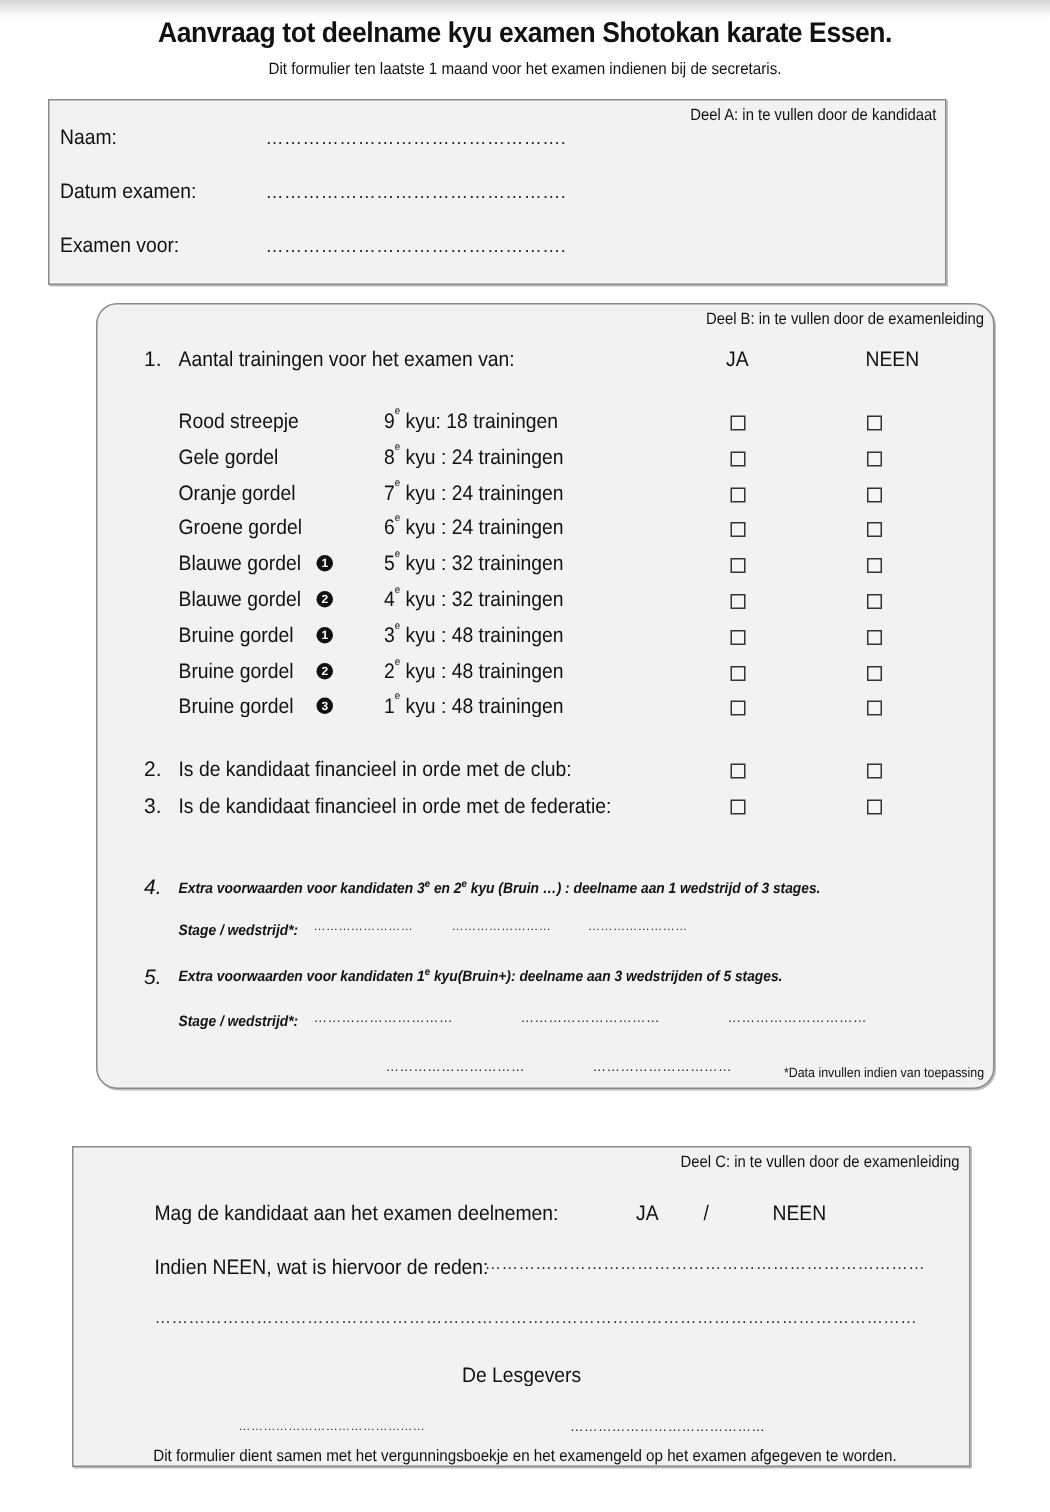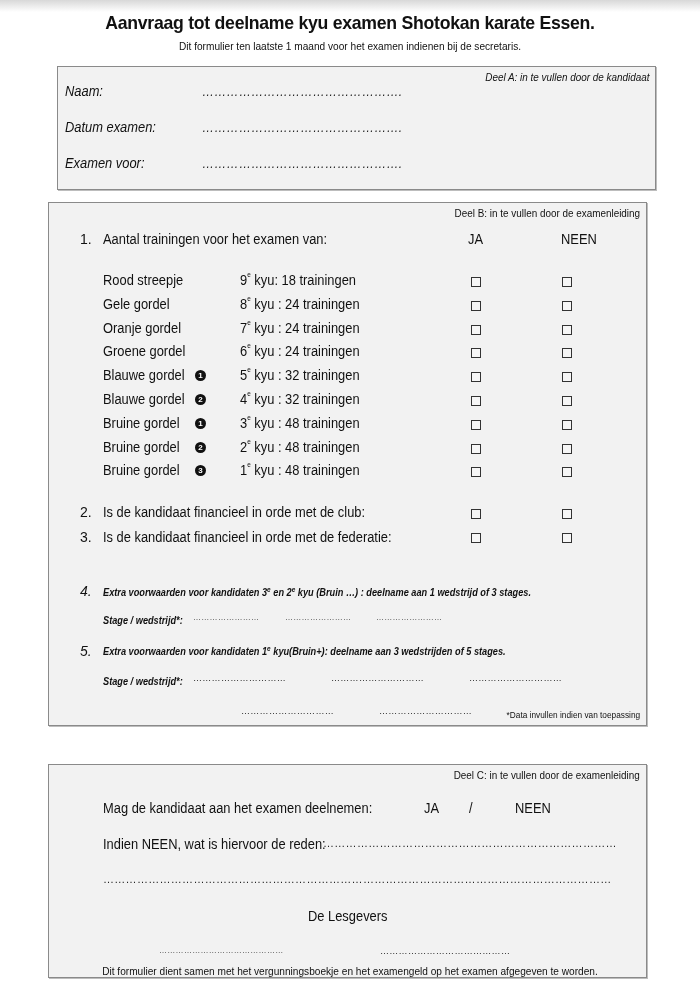--- a/index.html
+++ b/index.html
@@ -27,31 +27,31 @@
   .footer { left:0; width:700px; top:965px; text-align:center; font-size:11px; transform:scaleX(0.92); }
 </style>
 </head>
 <body>
 
 <div class="topfade"></div>
 
 <div class="abs title">Aanvraag tot deelname kyu examen Shotokan karate Essen.</div>
 <div class="abs subtitle">Dit formulier ten laatste 1 maand voor het examen indienen bij de secretaris.</div>
 
-<div class="box" style="left:57px; top:66px; width:597px; height:122px;font-style:italic;">
+<div class="box" style="left:32px; top:66px; width:597px; height:122px;">
   <div class="deel">Deel A: in te vullen door de kandidaat</div>
   <div class="abs lbl" style="left:7px; top:16px;">Naam:</div>
   <div class="abs dots" style="left:144px; top:18px;">………………………………………….</div>
   <div class="abs lbl" style="left:7px; top:52px;">Datum examen:</div>
   <div class="abs dots" style="left:144px; top:54px;">………………………………………….</div>
   <div class="abs lbl" style="left:7px; top:88px;">Examen voor:</div>
   <div class="abs dots" style="left:144px; top:90px;">………………………………………….</div>
 </div>
 
-<div class="box" style="left:48px; top:202px; width:597px; height:522px;">
+<div class="box" style="left:64px; top:202px; width:597px; height:522px;border-radius:14px;">
   <div class="deel">Deel B: in te vullen door de examenleiding</div>
 
   <div class="abs num" style="left:31px; top:28px;">1.</div>
   <div class="abs lbl" style="left:54px; top:28px;">Aantal trainingen voor het examen van:</div>
   <div class="abs lbl" style="left:419px; top:28px;">JA</div>
   <div class="abs lbl" style="left:512px; top:28px;">NEEN</div>
 
   <div id="belt-rows">
       <div>
         <div class="abs lbl" style="left: 54px; top: 69px;">Rood streepje</div>

